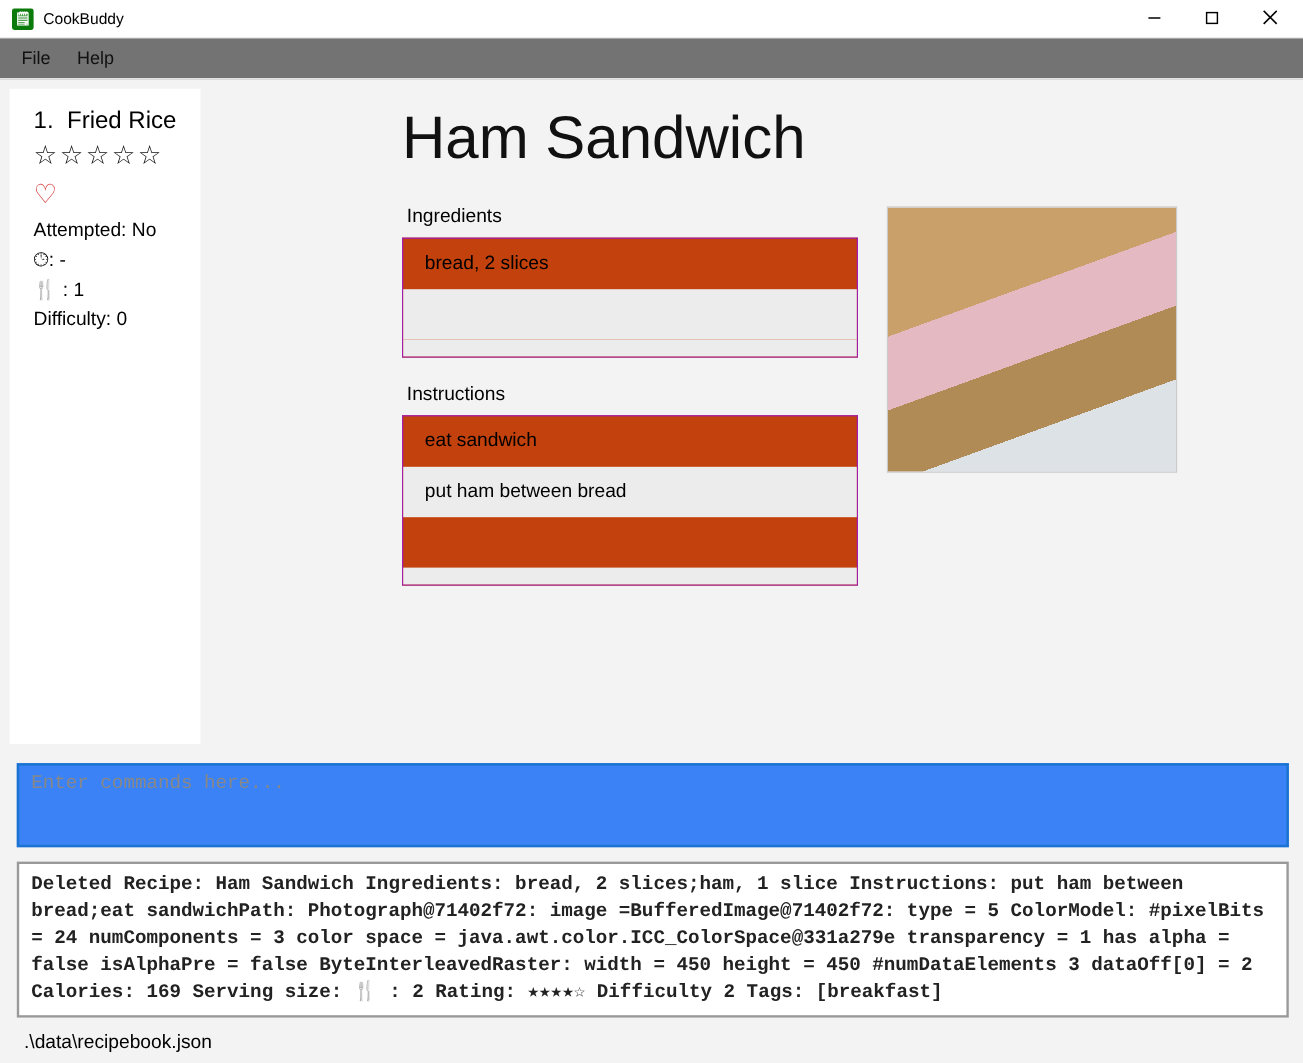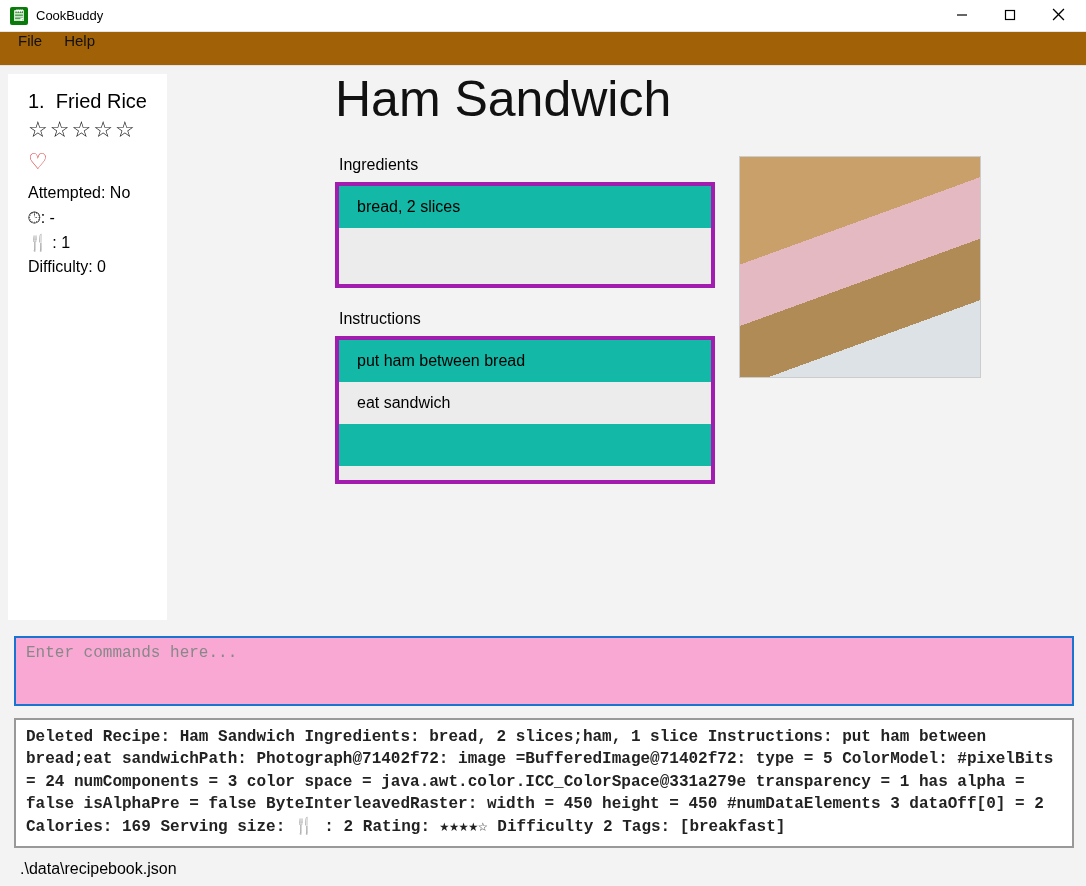--- a/index.html
+++ b/index.html
@@ -35,23 +35,23 @@
     }
     .titlebar .app-title {
       font-size: 13px;
       color: #000;
     }
     .titlebar .spacer { flex: 1; }
     .win-controls { display: flex; gap: 24px; align-items: center; padding-right: 6px; }
     .win-controls span { font-size: 14px; cursor: pointer; width: 24px; text-align: center; }
     .menubar {
       height: 34px;
-      background: #a16207;
-      display: flex;
-      align-items: flex-start;
+      background: #737373;
+      display: flex;
+      align-items: center;
       padding: 0 18px;
       gap: 22px;
       border-bottom: 1px solid #e2e2e2;
     }
     .menubar span { font-size: 15px; cursor: pointer; color: #111; }
     .content {
       flex: 1;
       display: flex;
       flex-direction: column;
       overflow: hidden;
@@ -88,38 +88,38 @@
       background: #e9e9e9;
     }
     .detail-pane {
       flex: 1;
       padding: 0 10px 10px 20px;
     }
     .recipe-big-title {
       font-size: 50px;
       font-weight: 300;
       color: #111;
-      margin-top: 4px;
+      margin-top: 20px;
       margin-bottom: 28px;
     }
     .detail-body {
       display: flex;
       gap: 24px;
     }
     .detail-col {
       width: 380px;
     }
     .section-label {
       font-size: 16px;
       margin: 0 0 8px 4px;
     }
     .list-box {
       width: 100%;
-      border: 4px solid #a21caf;
-      background: #14b8a6;
+      border: 1px solid #a21caf;
+      background: #c2410c;
       margin-bottom: 22px;
     }
     .list-box .row {
       padding: 12px 18px;
       font-size: 16px;
     }
     .list-box .row:nth-child(even) { background: #ececec; }
     .list-box .row.empty { height: 42px; }
     .list-box .row.empty2 { height: 14px; background: #ececec; padding:0; }
     .photo {
@@ -131,21 +131,21 @@
     .io-area {
       padding: 8px 12px 8px 14px;
       display: flex;
       flex-direction: column;
       gap: 12px;
     }
     .cmd-input {
       width: 100%;
       height: 70px;
       border: 2px solid #1a73d1;
-      background: #f9a8d4;
+      background: #3b82f6;
       font-family: Consolas, "Courier New", monospace;
       font-size: 16px;
       padding: 6px 10px;
       resize: none;
       outline: none;
       color: #333;
     }
     .cmd-input::placeholder { color: #888; }
     .output-box {
       width: 100%;
@@ -237,22 +237,22 @@
       <div class="detail-body">
         <div class="detail-col">
           <div class="section-label">Ingredients</div>
           <div class="list-box">
             <div class="row">bread, 2 slices</div>
             <div class="row empty"></div>
             <div class="row empty2"></div>
           </div>
           <div class="section-label">Instructions</div>
           <div class="list-box">
+            <div class="row">eat sandwich</div>
             <div class="row">put ham between bread</div>
-            <div class="row">eat sandwich</div>
             <div class="row empty"></div>
             <div class="row empty2"></div>
           </div>
         </div>
         <div>
           <div class="photo"></div>
         </div>
       </div>
     </div>
   </div>

